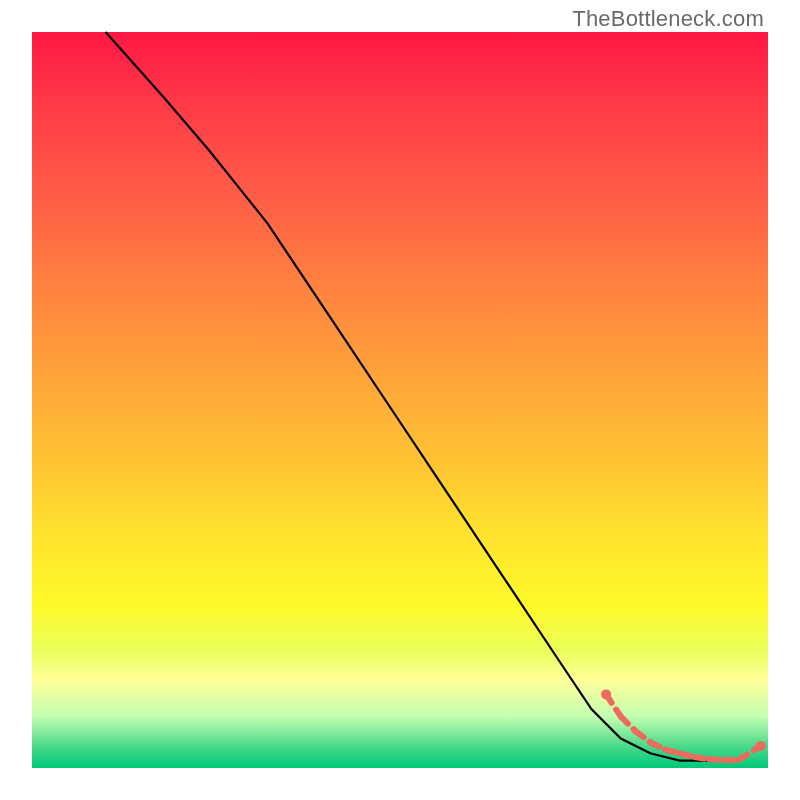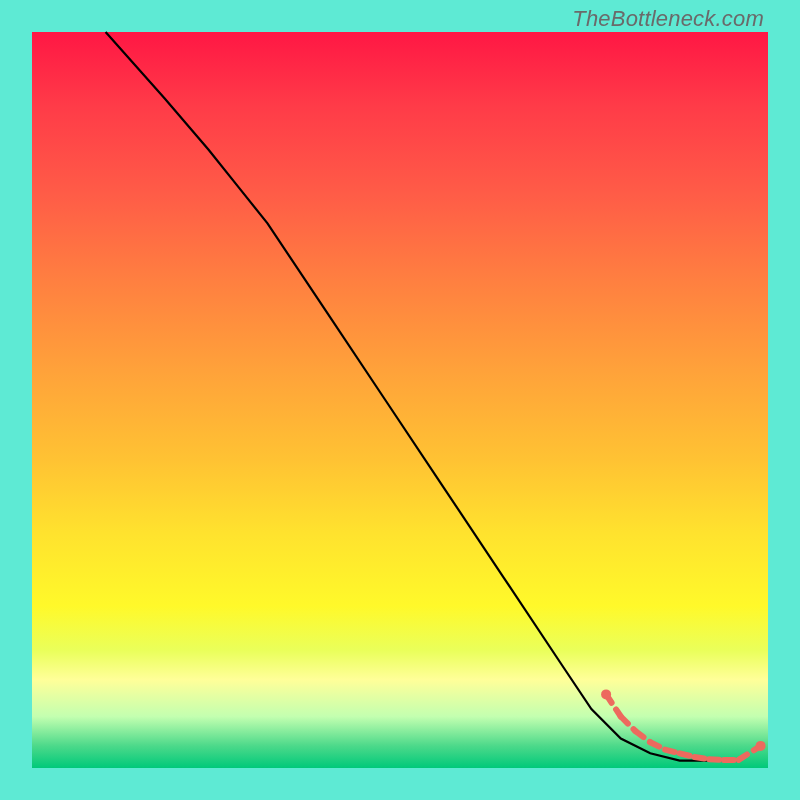--- a/index.html
+++ b/index.html
@@ -8,22 +8,21 @@
     width: 800px;
     height: 800px;
     background: #000;
     font-family: Arial, Helvetica, sans-serif;
     overflow: hidden;
   }
   .frame {
     position: relative;
     width: 800px;
     height: 800px;
-    background: #5eead4;
-    font-style: italic;
+    background: #ffffff;
   }
   .plot {
     position: absolute;
     left: 32px;
     top: 32px;
     width: 736px;
     height: 736px;
     background: linear-gradient(
       to bottom,
       #ff1744 0%,

